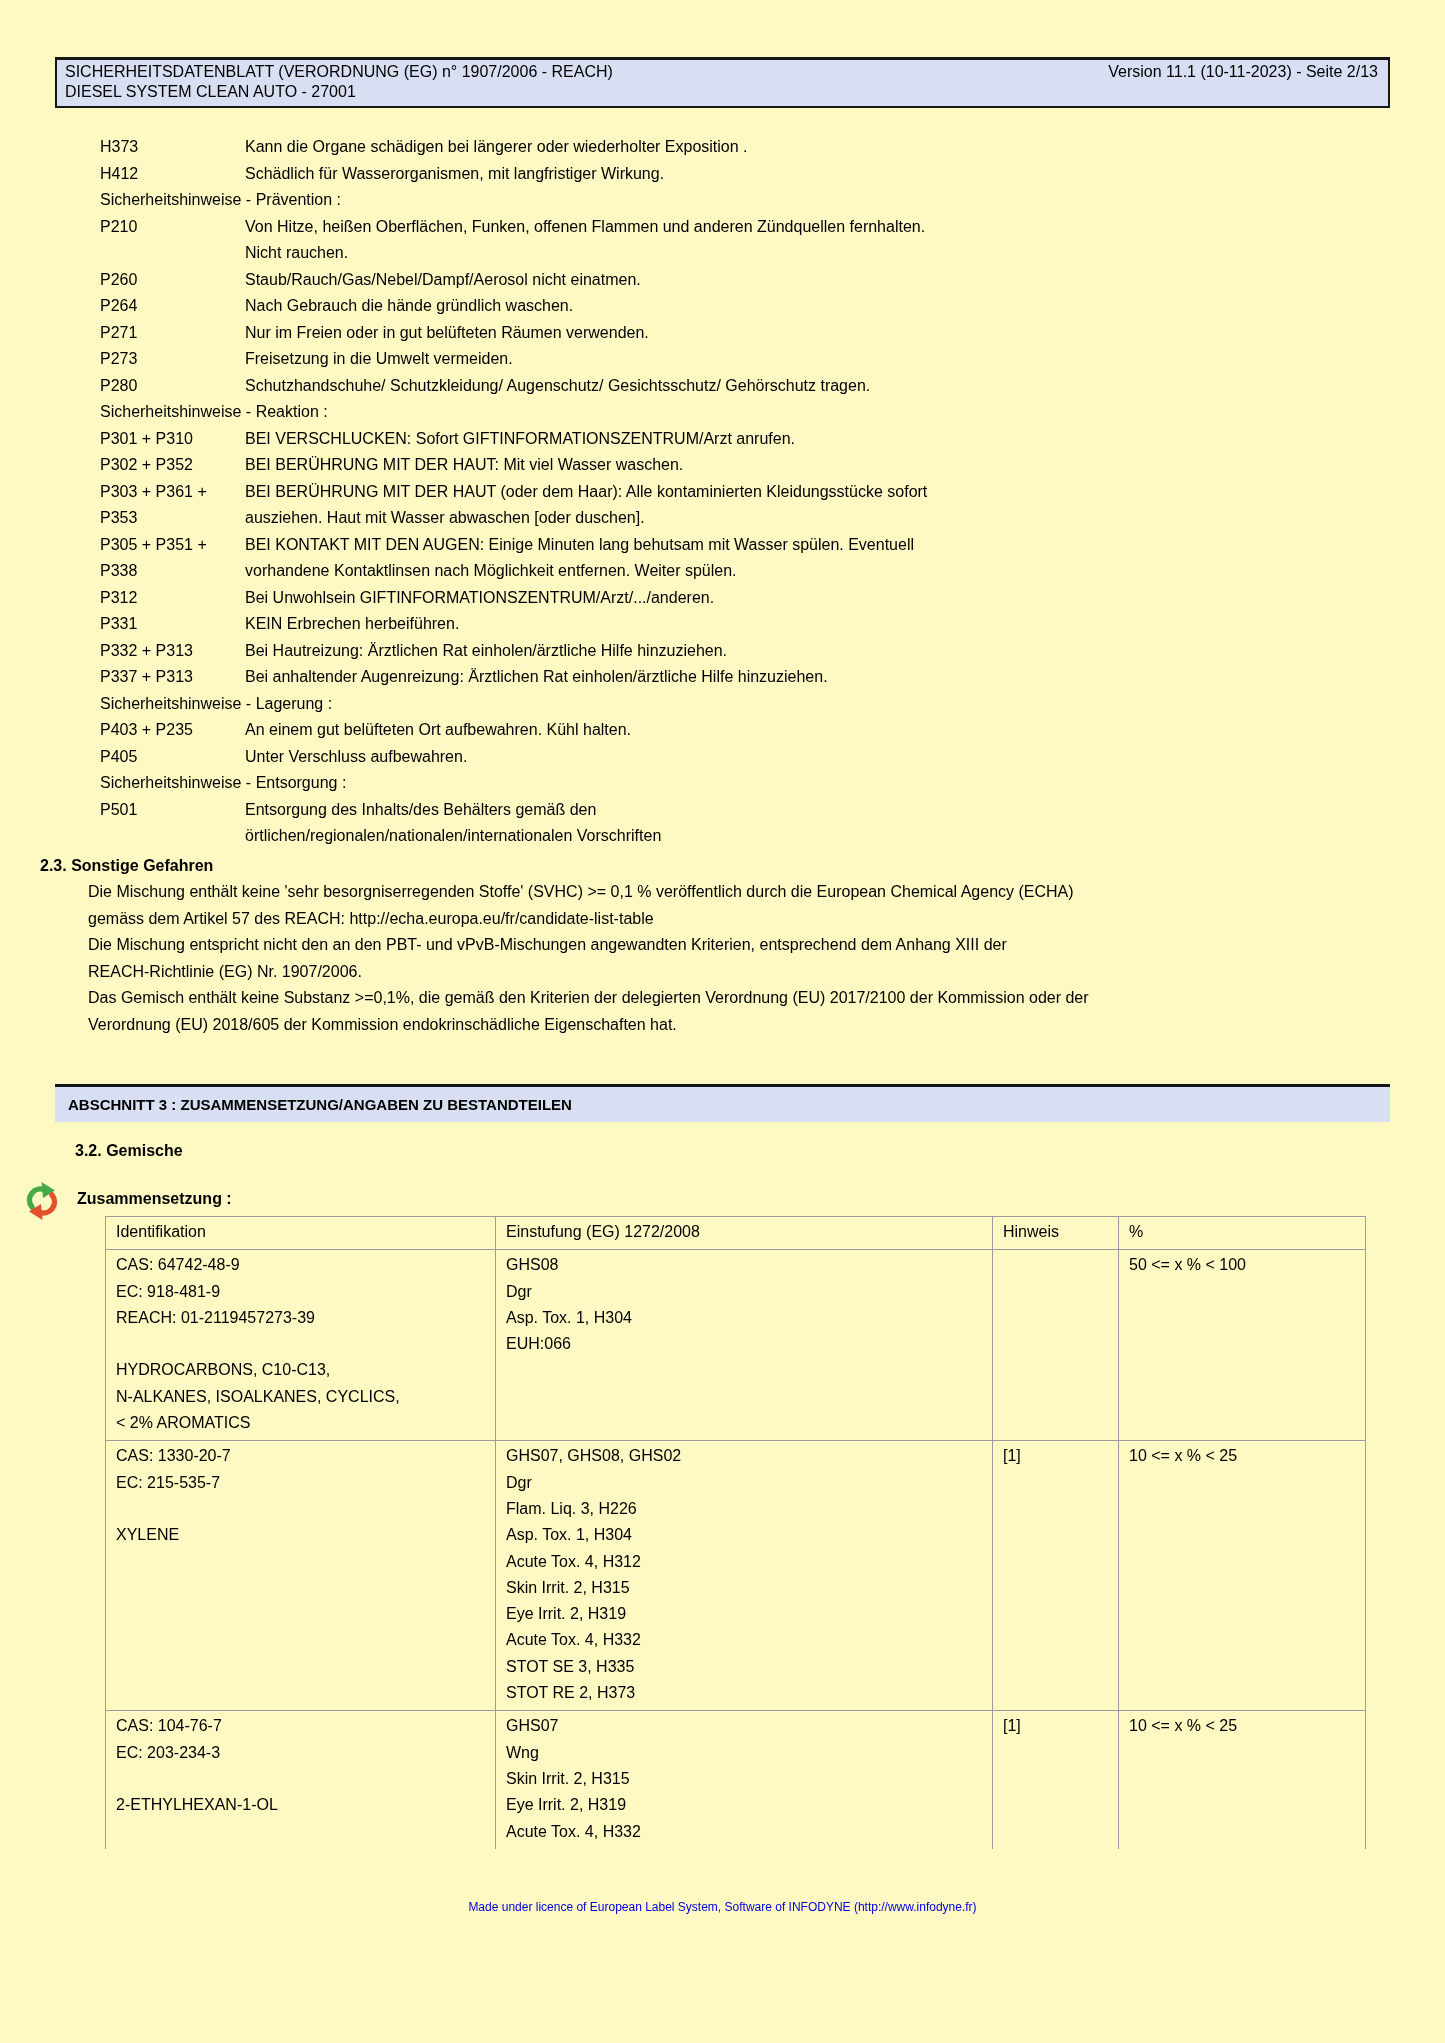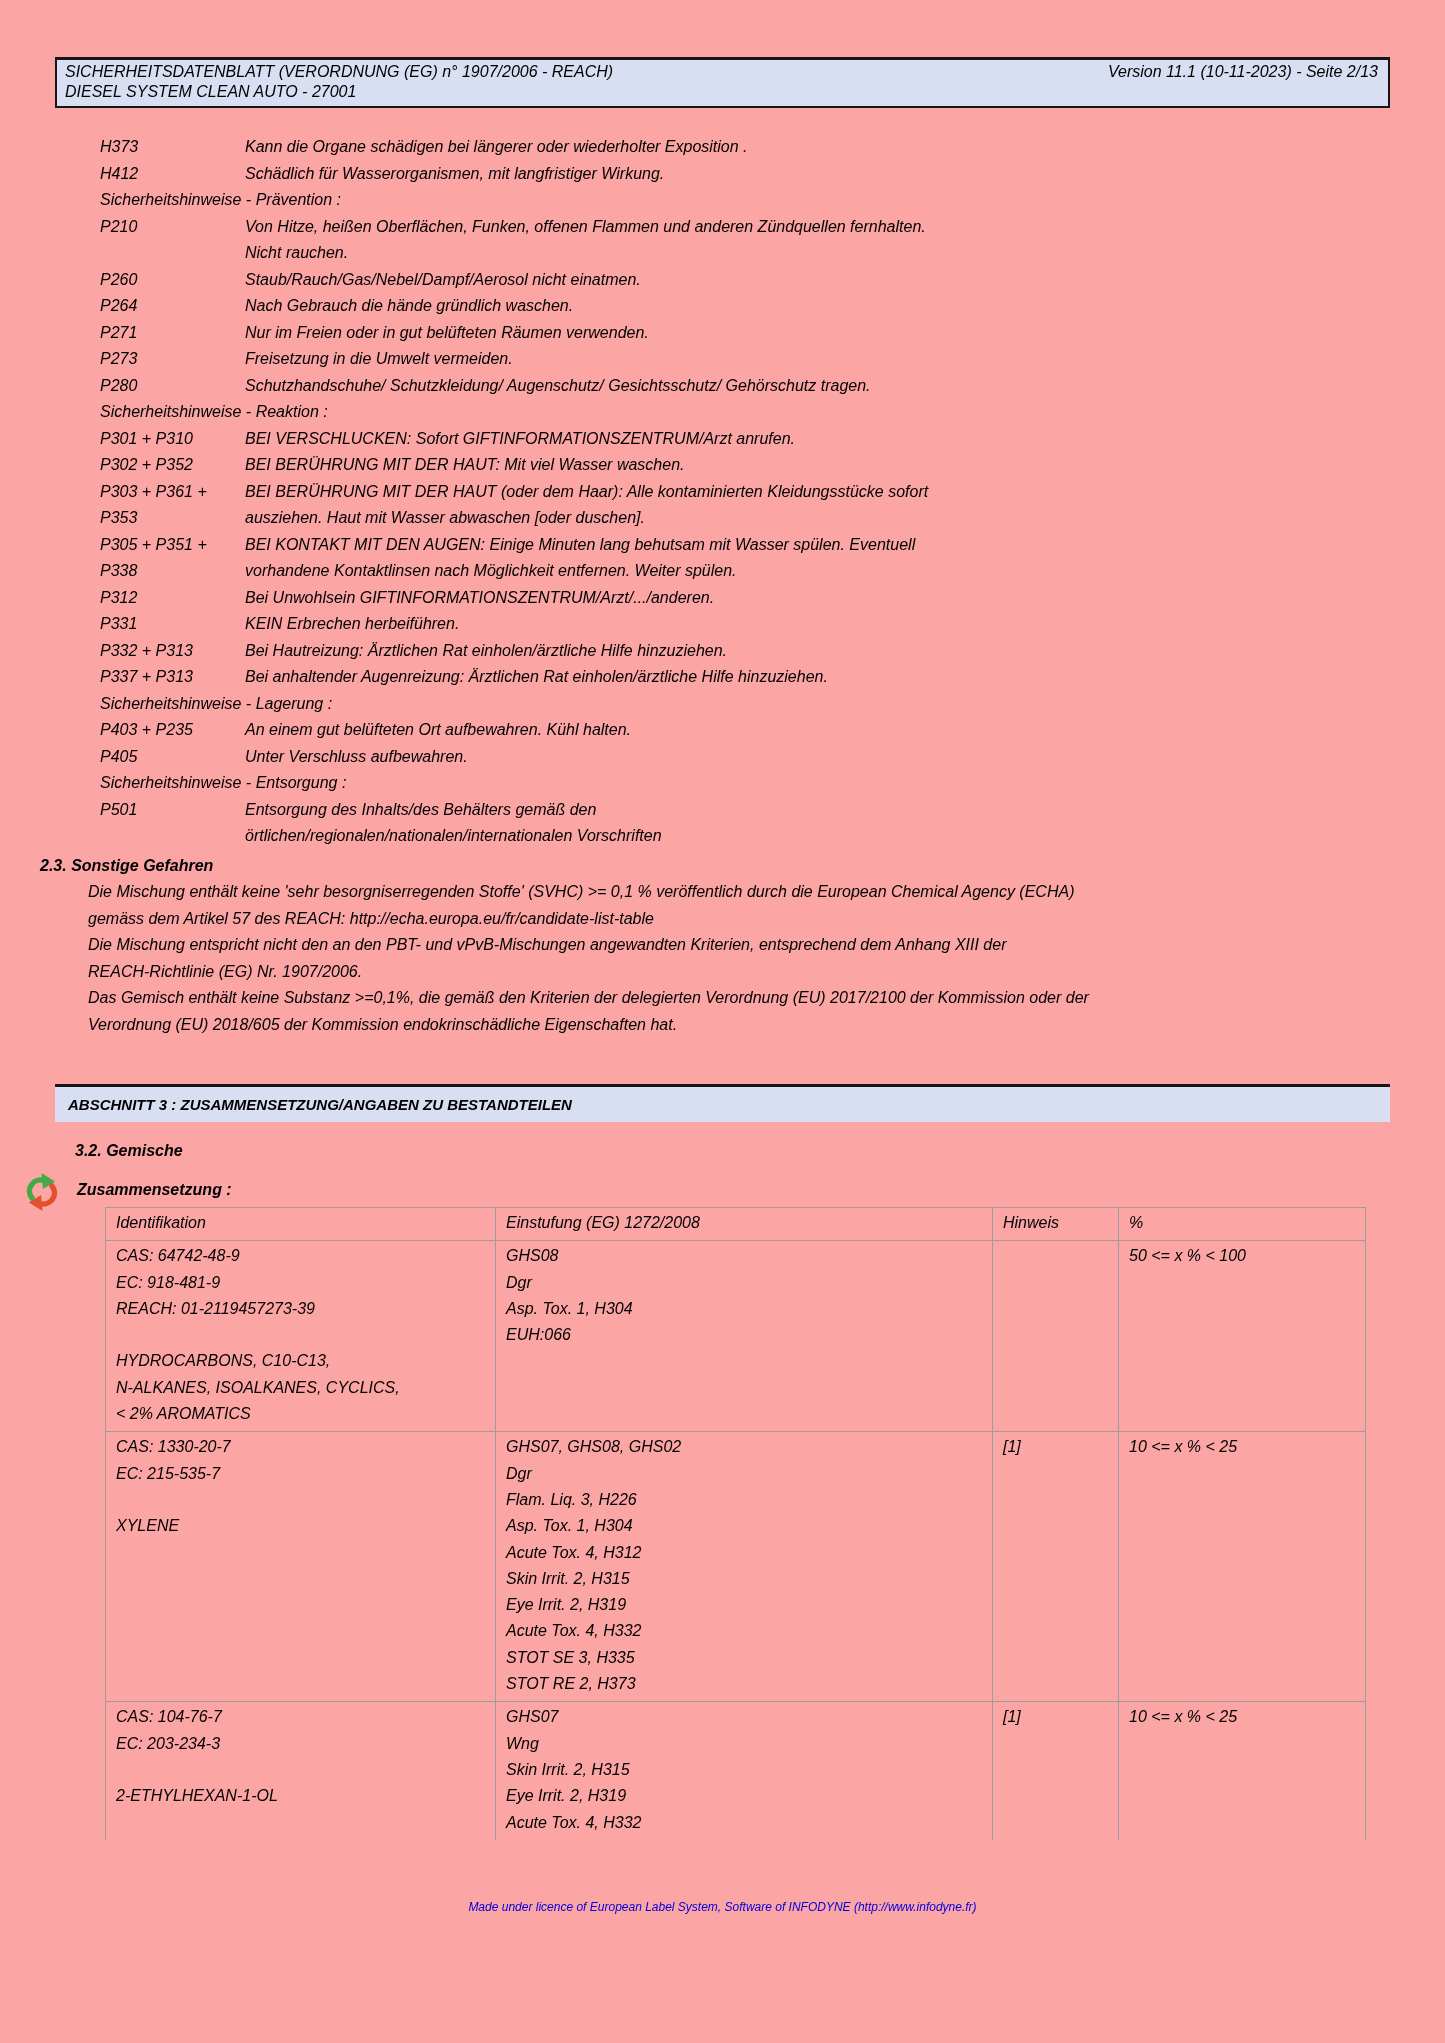--- a/index.html
+++ b/index.html
@@ -1,23 +1,22 @@
 <!DOCTYPE html>
 <html style="--banner-bg: #d9dff2; --border-dark: #161616; --table-border: #9c9c9c; --footer-blue: #0000de;"><head>
 <meta charset="utf-8">
 <style>
   html,body{margin:0;padding:0;background:#fff;}
   .page{
     position:relative;
     width:1445px;height:2043px;
-    background:#fca5a5;
+    background:#fef9c3;
     font-family:"Liberation Sans", sans-serif;
     font-size:16px;color:#000;
     overflow:hidden;
-    font-style:italic;
   }
   
   .doc-header{
     box-sizing:border-box;
     margin:57px 0 0 55px;
     width:1335px;
     background:var(--banner-bg,#d9dff2);
     border:2px solid var(--border-dark,#161616);
     border-top-width:3px;
     padding:2px 10px 4px 8px;
@@ -37,21 +36,21 @@
   .abschnitt-banner{
     box-sizing:border-box;
     margin:46px 0 0 55px;
     width:1335px;
     background:var(--banner-bg,#d9dff2);
     border-top:3px solid var(--border-dark,#161616);
     padding:9px 0 9px 13px;
     font-weight:bold;font-size:15px;
   }
   .sub32{margin:16px 16px 0 75px;font-weight:bold;font-size:16px;line-height:26px;}
-  .comp-row{position:relative;margin:13px 0 0 77px;font-weight:bold;line-height:26px;}
+  .comp-row{position:relative;margin:22px 0 0 77px;font-weight:bold;line-height:26px;}
   .recycle-icon{position:absolute;left:-55px;top:-6px;width:40px;height:42px;display:inline-block;}
   
   .comp-table{
     margin:4px 0 0 105px;
     border-collapse:collapse;
     table-layout:fixed;
     width:1260px;
     font-size:16px;
   }
   .comp-table th,.comp-table td{

